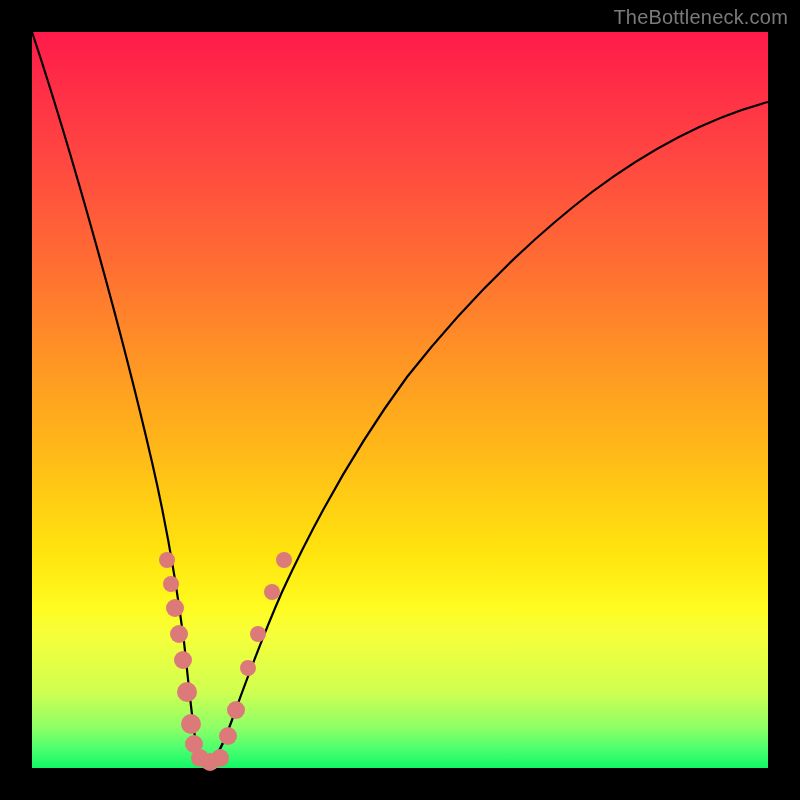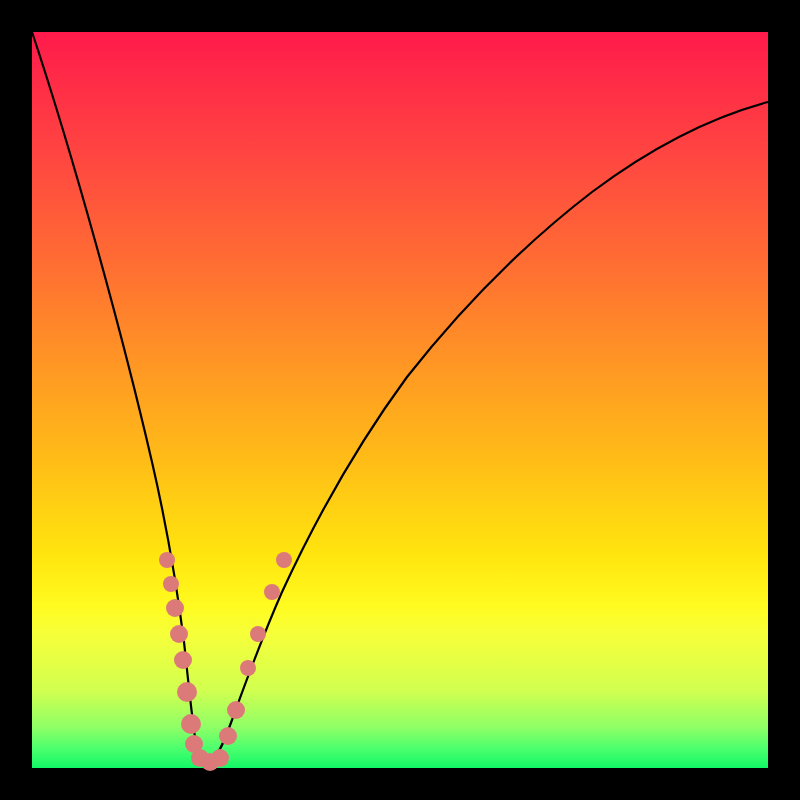--- a/index.html
+++ b/index.html
@@ -98,13 +98,14 @@
 
       <circle cx="196" cy="704" r="9"></circle>
       <circle cx="204" cy="678" r="9"></circle>
       <circle cx="216" cy="636" r="8"></circle>
       <circle cx="226" cy="602" r="8"></circle>
       <circle cx="240" cy="560" r="8"></circle>
       <circle cx="252" cy="528" r="8"></circle>
     </g>
   </svg>
 
+  <div class="watermark">TheBottleneck.com</div>
 </div>
 
 </body></html>

